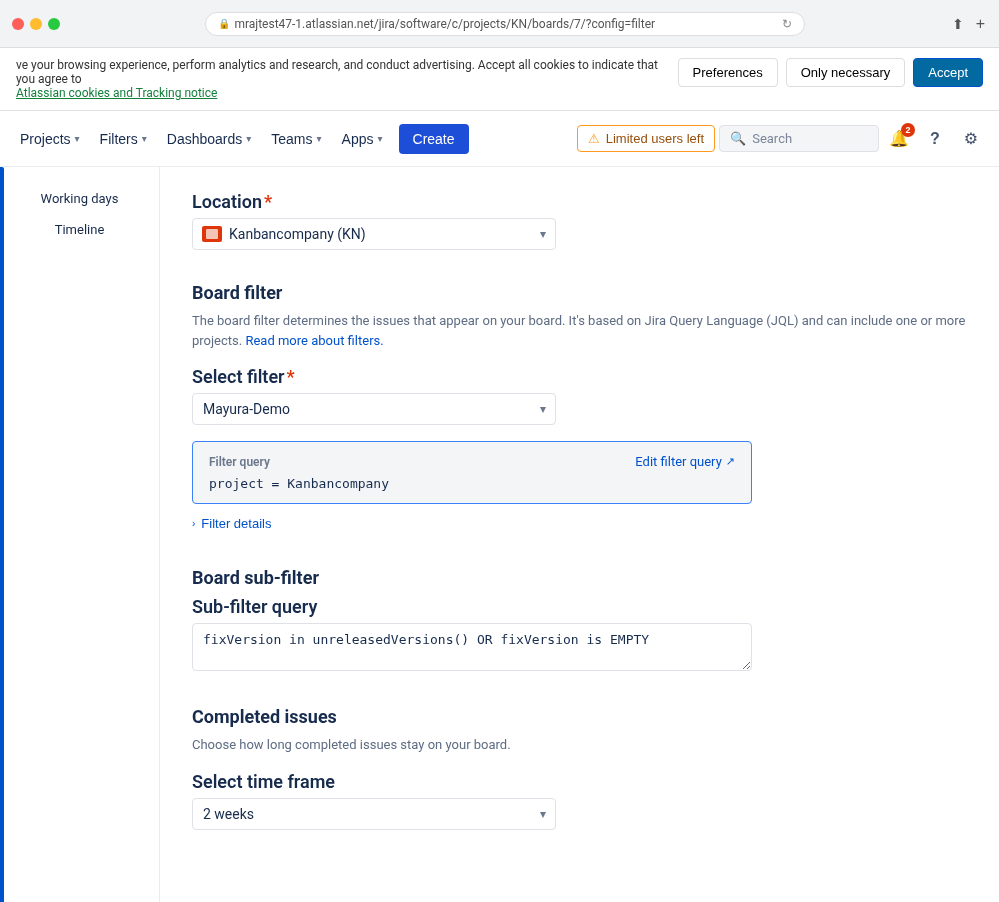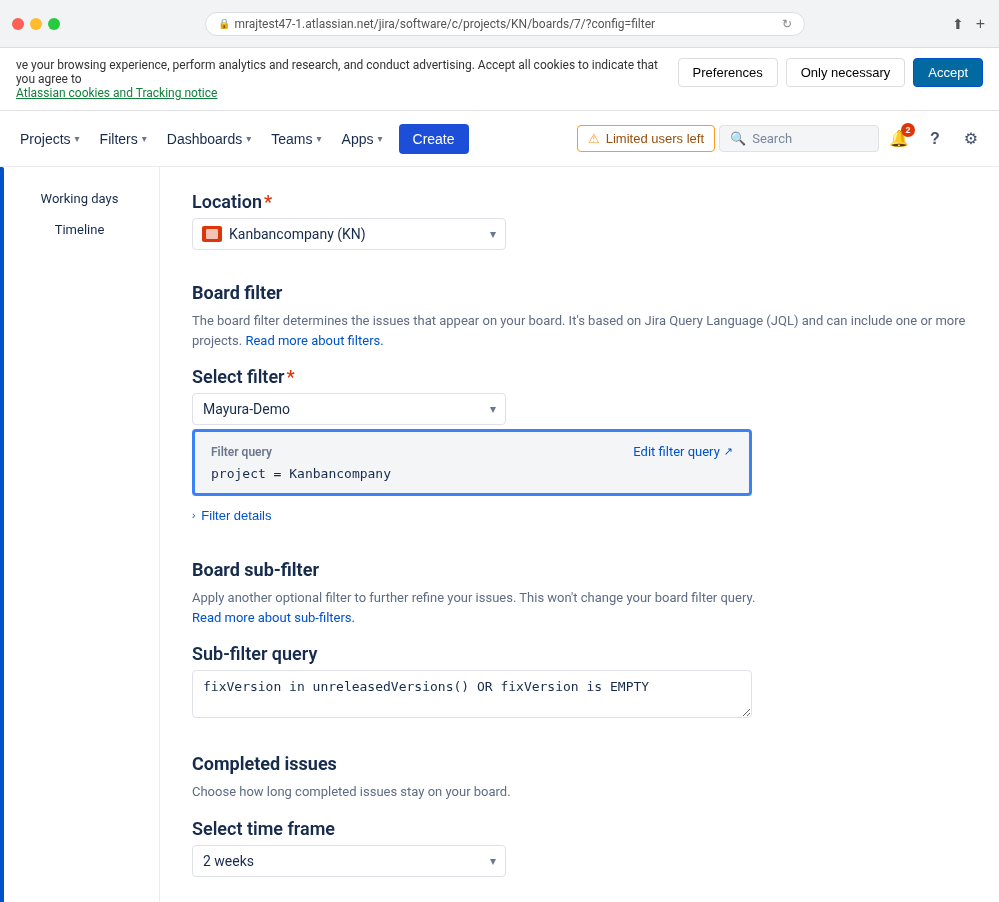--- a/index.html
+++ b/index.html
@@ -217,21 +217,21 @@
       font-weight: 600;
       color: #172b4d;
       margin-bottom: 6px;
       display: block;
     }
     .form-label .required { color: #de350b; margin-left: 2px; }
 
     .form-select-wrapper {
       position: relative;
       display: inline-block;
-      width: 314px;
+      width: 364px;
     }
     .form-select {
       width: 100%;
       padding: 7px 32px 7px 10px;
       border: 1px solid #dfe1e6;
       border-radius: 4px;
       font-size: 14px;
       color: #172b4d;
       background: #fff;
       appearance: none;
@@ -274,24 +274,24 @@
       position: absolute;
       left: 10px;
       top: 50%;
       transform: translateY(-50%);
       pointer-events: none;
     }
 
     
     .filter-query-box {
       background: #f4f5f7;
-      border: 3px solid #3b82f6;
+      border: 1px solid #3b82f6;
       border-radius: 4px;
       padding: 12px 16px;
-      margin-top: 4px;
+      margin-top: 16px;
       max-width: 560px;
     }
     .filter-query-header {
       display: flex;
       justify-content: space-between;
       align-items: center;
       margin-bottom: 6px;
     }
     .filter-query-label {
       font-size: 12px;
@@ -489,25 +489,20 @@
 
       
       <button class="filter-details-toggle">
         <span class="toggle-chevron">›</span>
         <span>Filter details</span>
       </button>
     </div>
 
     <div class="section">
       <h2 class="section-title">Board sub-filter</h2>
-      <p class="section-description">
-        <span>Apply another optional filter to further refine your issues. This won't change your board filter query.</span>
-        <br>
-        <a href="#">Read more about sub-filters.</a>
-      </p>
       <label class="form-label">Sub-filter query</label>
       <textarea class="sub-filter-textarea" style="">fixVersion in unreleasedVersions() OR fixVersion is EMPTY</textarea>
     </div>
 
     <div class="section">
       <h2 class="section-title">Completed issues</h2>
       <p class="section-description">Choose how long completed issues stay on your board.</p>
       <label class="form-label">Select time frame</label>
       <div class="form-select-wrapper">
         <select class="form-select">

